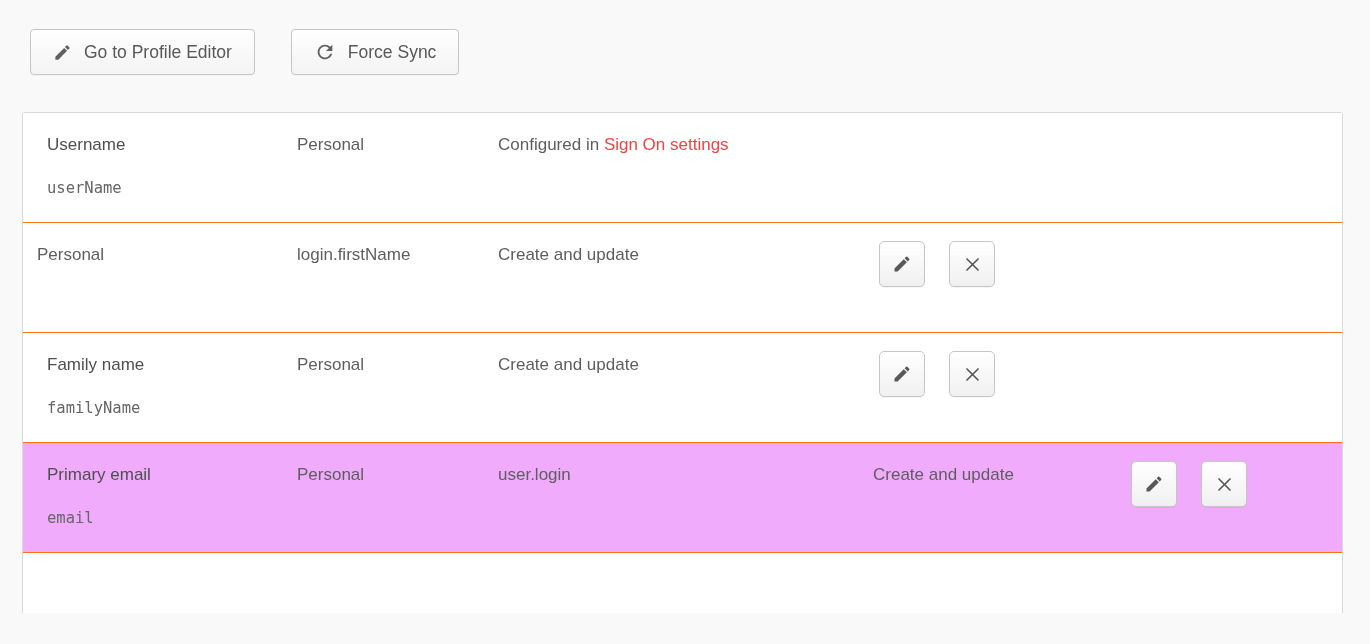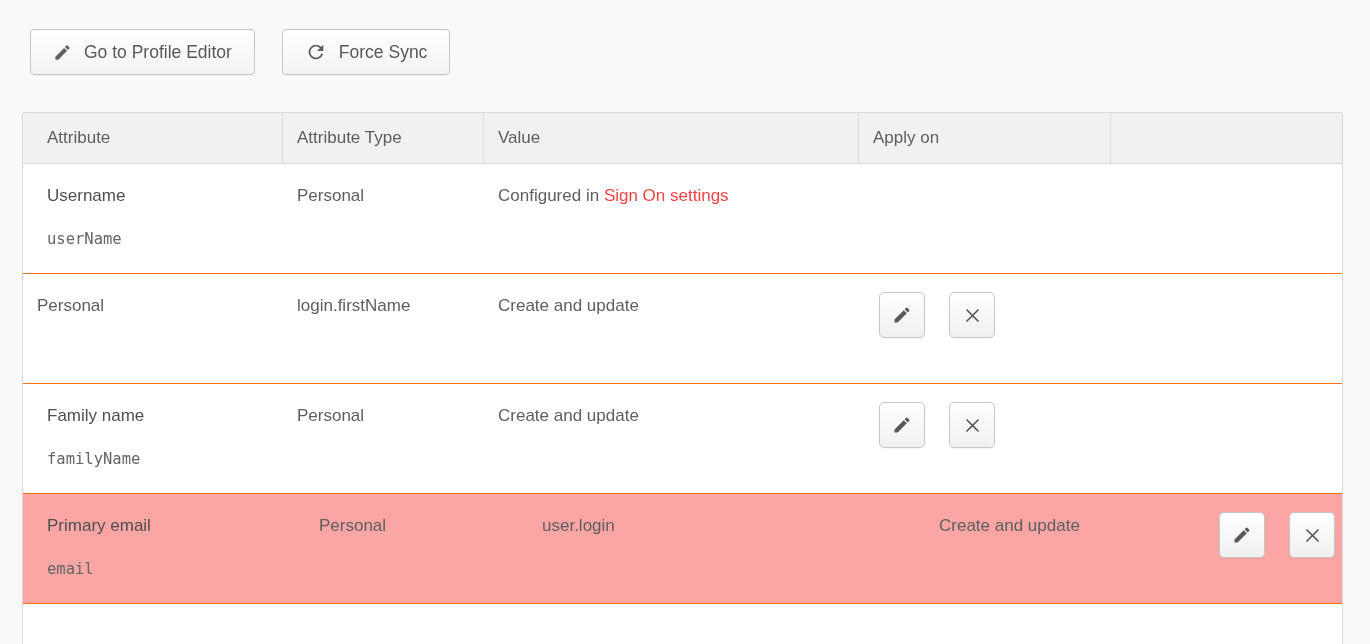--- a/index.html
+++ b/index.html
@@ -5,21 +5,21 @@
   * { margin:0; padding:0; box-sizing:border-box; }
   html,body { width:1370px; height:644px; overflow:hidden; }
   body {
     position:relative;
     background:#f9f9f9;
     font-family:"Liberation Sans", sans-serif;
     color:#5e5e5e;
   }
 
   
-  .toolbar { position:absolute; left:30px; top:29px; display:flex; gap:27px; }
+  .toolbar { position:absolute; left:30px; top:29px; display:flex; gap:36px; }
   .btn {
     height:46px;
     padding:0 22px;
     display:inline-flex;
     align-items:center;
     gap:12px;
     border:1px solid #c6c6c6;
     border-radius:4px;
     background:linear-gradient(#ffffff,#f3f3f3);
     font-family:"Liberation Sans", sans-serif;
@@ -60,21 +60,21 @@
     border-right:1px solid #dedede;
   }
   .th.first { padding-left:24px; }
   .th.last { border-right:none; }
 
   .row {
     min-height:110px;
     border-bottom:1px solid #f97316;
     background:#ffffff;
   }
-  .row.highlighted { background:#fca5a5;gap:22px; }
+  .row.highlighted { background:#f0abfc; }
   .row.partial { min-height:0; height:60px; border-bottom:none; background:#ffffff; }
 
   .cell {
     padding:21px 14px 0 14px;
     font-size:17px;
     color:#5e5e5e;
     line-height:1.25;
   }
   .cell.first { padding-left:24px; color:#4f4f4f; }
   .attr-code {
@@ -120,27 +120,20 @@
       <svg width="22" height="22" viewBox="0 0 24 24" fill="#606060">
           <path d="M17.65 6.35A7.958 7.958 0 0 0 12 4c-4.42 0-7.99 3.58-8 8s3.57 8 8 8c3.73 0 6.84-2.55 7.73-6h-2.08A5.99 5.99 0 0 1 12 18c-3.31 0-6-2.69-6-6s2.69-6 6-6c1.66 0 3.14.69 4.22 1.78L13 11h7V4l-2.35 2.35z"></path>
         </svg>
     </span>
     <span>Force Sync</span>
   </button>
 </div>
 
 <div class="attr-table">
 
-  <div class="grid-row thead">
-    <div class="th first">Attribute</div>
-    <div class="th">Attribute Type</div>
-    <div class="th">Value</div>
-    <div class="th">Apply on</div>
-    <div class="th last"></div>
-  </div>
 
   <div class="grid-row row">
     <div class="cell first">
       <div>Username</div>
       <div class="attr-code">userName</div>
     </div>
     <div class="cell">Personal</div>
     <div class="cell">
       <span>Configured in</span><a class="link">Sign On settings</a>
     </div>

